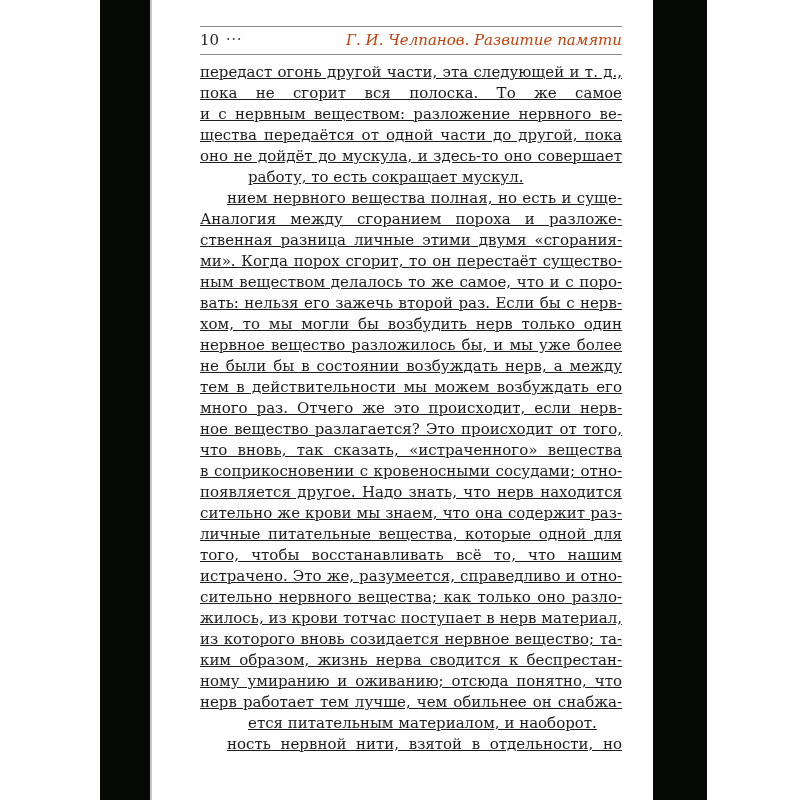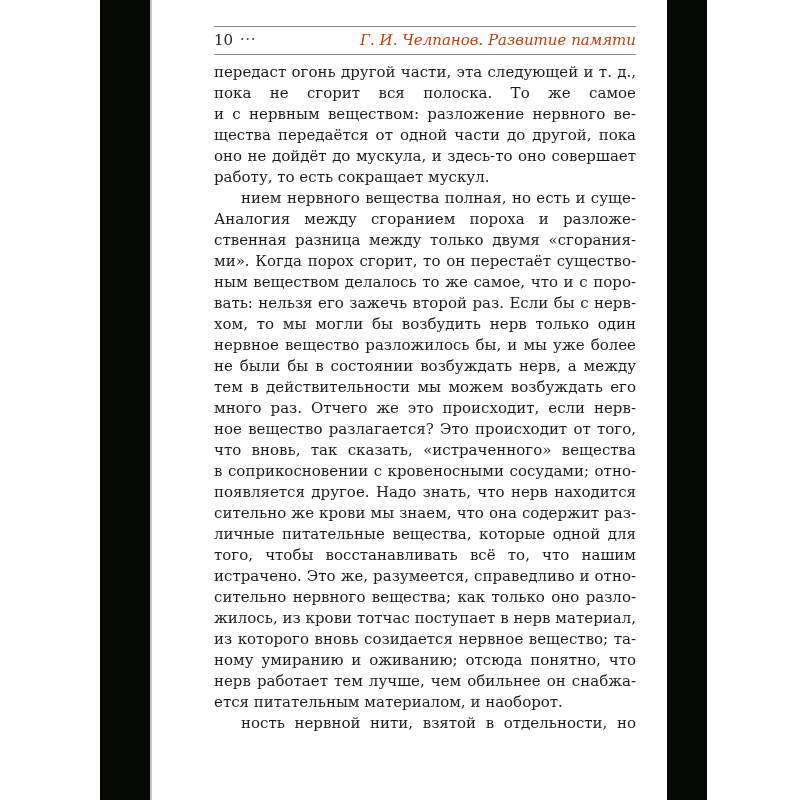--- a/index.html
+++ b/index.html
@@ -22,21 +22,21 @@
     position: absolute;
     top: 0;
     height: 800px;
     background: #060806;
   }
   .frame-band.left  { left: 100px; width: 50px; border-right: 2px solid #c6c6c6; }
   .frame-band.right { left: 649px; width: 56px; border-left: 2px solid #c6c6c6; }
   
   .book-page {
     position: absolute;
-    left: 170px;
+    left: 156px;
     top: 0;
     width: 497px;
     height: 800px;
     background: #ffffff;
     box-sizing: border-box;
     padding: 26px 31px 0 44px;
     overflow: hidden;
   }
   .running-head {
     border-top: 1.5px solid #8c8c8c;
@@ -64,32 +64,33 @@
   }
   .head-title {
     font-style: italic;
     white-space: nowrap;
     color: #c2410c;
   }
   .body-text {
     margin-top: 7px;
     color: #1d1d1d;
     font-size: 15px;
+    text-decoration: underline;
   }
   .para { margin: 0; }
   .para.indent .line:first-child { text-indent: 27px; }
   .line {
     height: 21px;
     line-height: 21px;
     overflow: hidden;
     text-align: justify;
     text-align-last: justify;
     white-space: normal;
   }
-  .line.flush { text-align-last: left; }
+  .line.flush { text-align-last: left; margin-left: 48px; }
 </style>
 </head>
 <body>
 
 <div class="stage">
   <div class="frame-band left"></div>
   <div class="frame-band right"></div>
 
   <div class="book-page">
     <div class="running-head">
@@ -105,40 +106,41 @@
           <div class="line">передаст огонь другой части, эта следующей и т. д.,</div>
           <div class="line">пока не сгорит вся полоска. То же самое происходит</div>
           <div class="line">и с нервным веществом: разложение нервного ве-</div>
           <div class="line">щества передаётся от одной части до другой, пока</div>
           <div class="line">оно не дойдёт до мускула, и здесь-то оно совершает</div>
           <div class="line flush">работу, то есть сокращает мускул.</div>
         </div>
         <div class="para indent">
           <div class="line">нием нервного вещества полная, но есть и суще-</div>
           <div class="line">Аналогия между сгоранием пороха и разложе-</div>
-          <div class="line">ственная разница между только двумя «сгорания-</div>
+          <div class="line">ственная разница личные этими двумя «сгорания-</div>
           <div class="line">ми». Когда порох сгорит, то он перестаёт существо-</div>
           <div class="line">ным веществом делалось то же самое, что и с поро-</div>
           <div class="line">вать: нельзя его зажечь второй раз. Если бы с нерв-</div>
           <div class="line">хом, то мы могли бы возбудить нерв только один раз,</div>
           <div class="line">нервное вещество разложилось бы, и мы уже более</div>
           <div class="line">не были бы в состоянии возбуждать нерв, а между</div>
           <div class="line">тем в действительности мы можем возбуждать его</div>
           <div class="line">много раз. Отчего же это происходит, если нерв-</div>
           <div class="line">ное вещество разлагается? Это происходит от того,</div>
           <div class="line">что вновь, так сказать, «истраченного» вещества</div>
           <div class="line">в соприкосновении с кровеносными сосудами; отно-</div>
           <div class="line">появляется другое. Надо знать, что нерв находится</div>
           <div class="line">сительно же крови мы знаем, что она содержит раз-</div>
           <div class="line">личные питательные вещества, которые одной для</div>
           <div class="line">того, чтобы восстанавливать всё то, что нашим телом</div>
           <div class="line">истрачено. Это же, разумеется, справедливо и отно-</div>
           <div class="line">сительно нервного вещества; как только оно разло-</div>
           <div class="line">жилось, из крови тотчас поступает в нерв материал,</div>
           <div class="line">из которого вновь созидается нервное вещество; та-</div>
+          <div class="line">ким образом, жизнь нерва сводится к беспрестан-</div>
           <div class="line">ному умиранию и оживанию; отсюда понятно, что</div>
           <div class="line">нерв работает тем лучше, чем обильнее он снабжа-</div>
           <div class="line flush">ется питательным материалом, и наоборот.</div>
         </div>
         <div class="para indent">
           <div class="line">ность нервной нити, взятой в отдельности, но нам</div>
         </div>
       </div>
   </div>
 </div>

